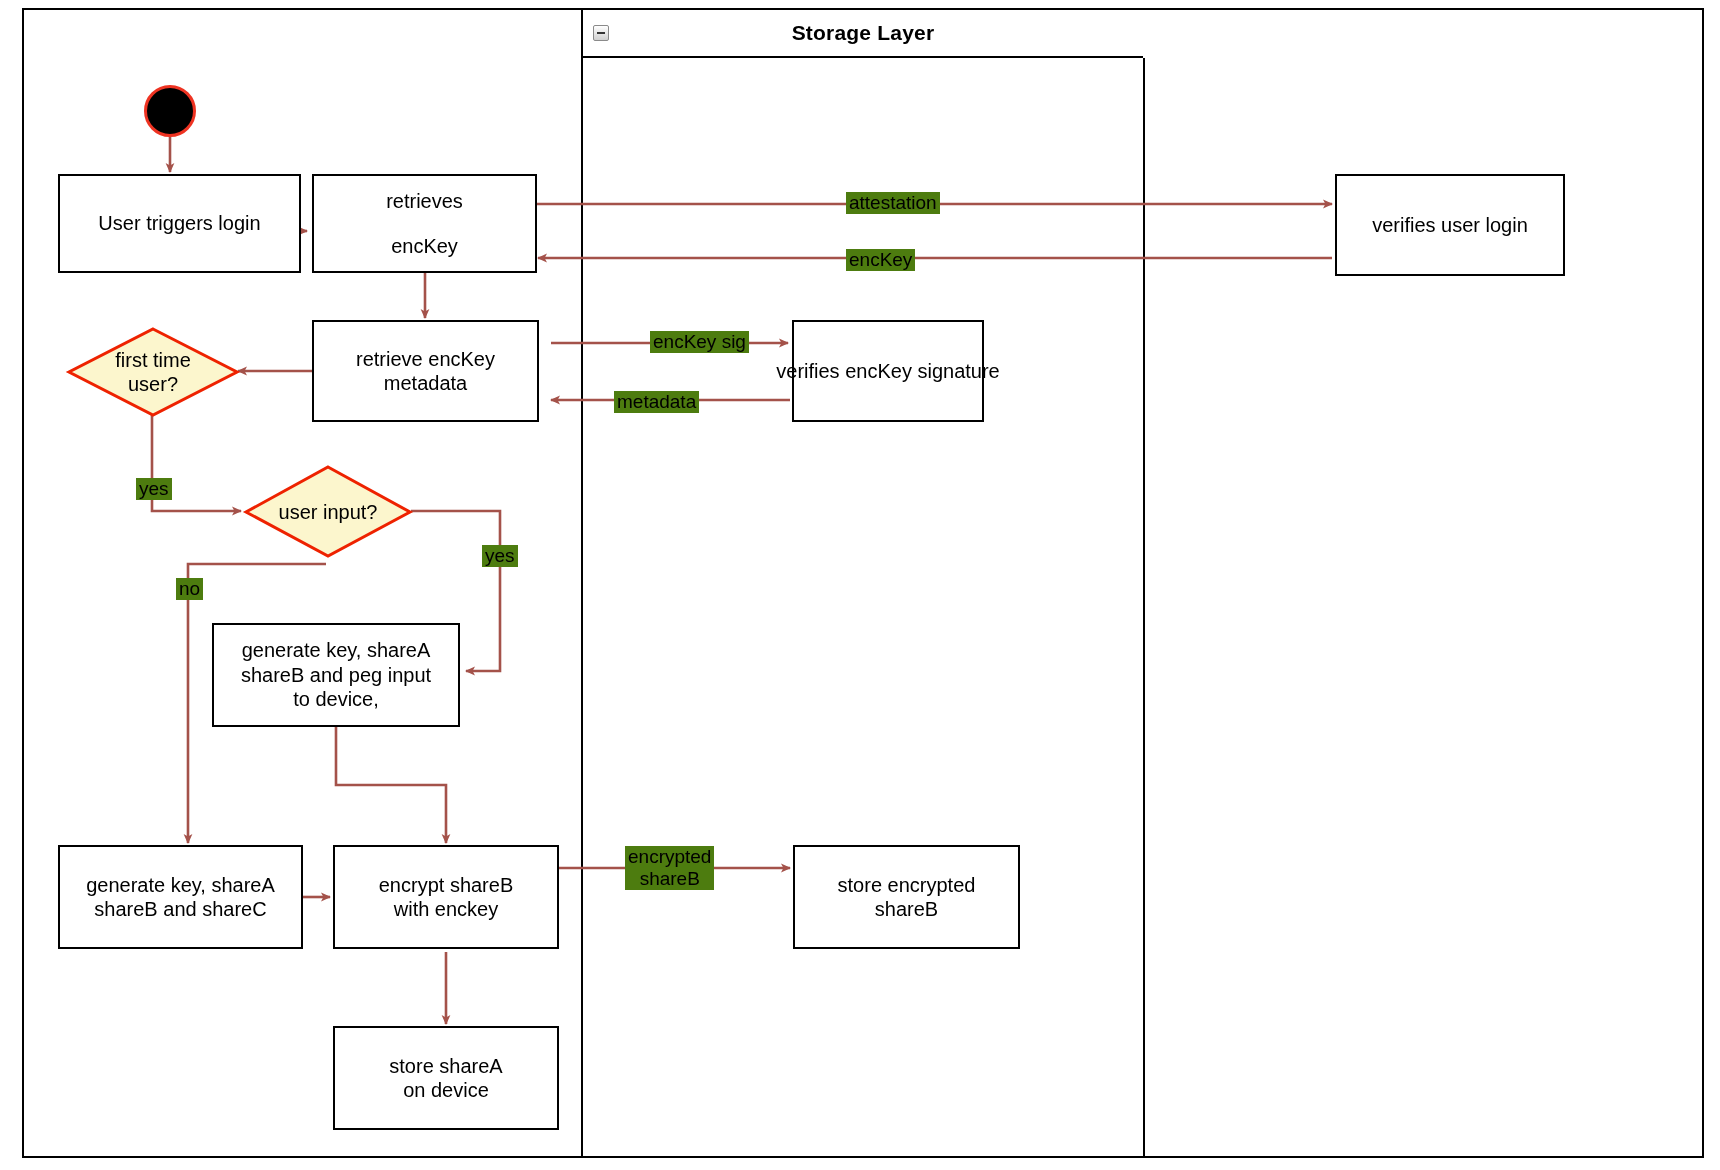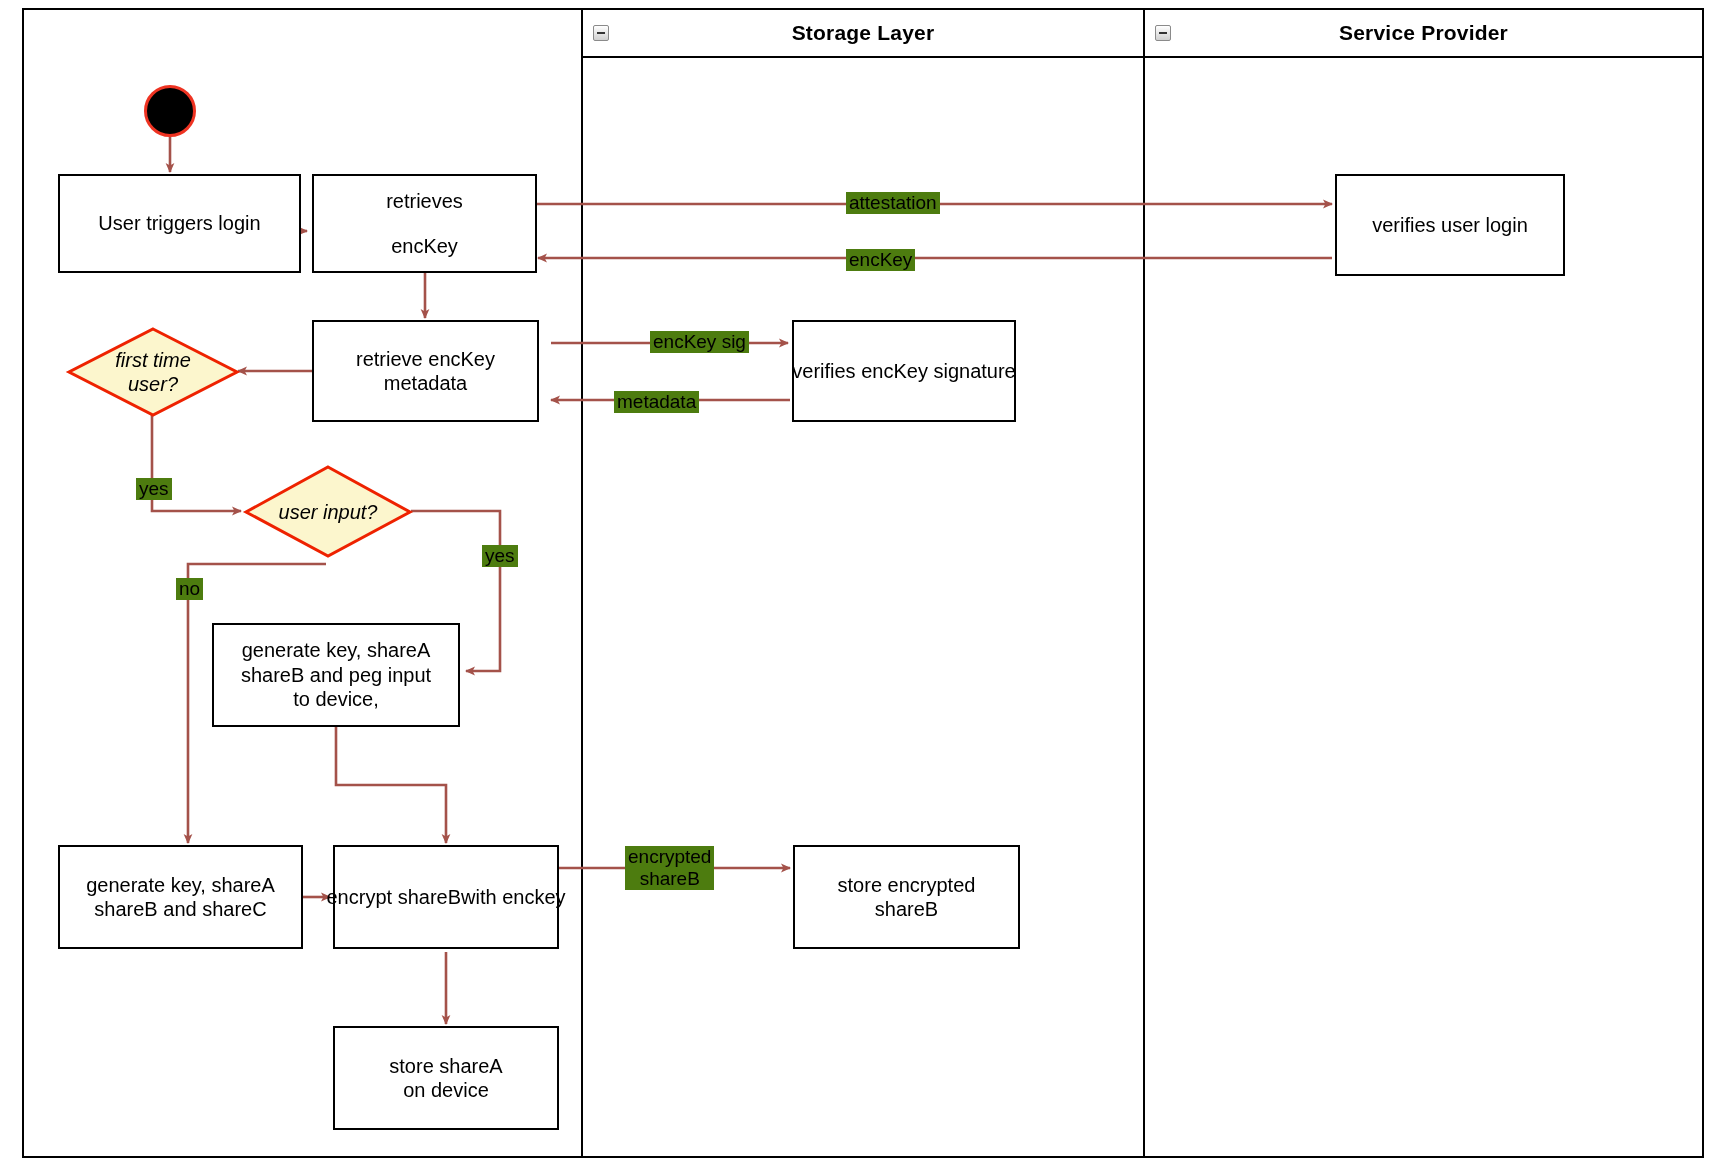--- a/index.html
+++ b/index.html
@@ -24,21 +24,21 @@
       justify-content:center;text-align:center;color:#000;font-size:20px;line-height:1.22;}
   .act{border:2px solid #000;background:#ffffff;}
   .act .txt{white-space:nowrap;}
   .start-node{position:absolute;border-radius:50%;background:#000000;
       border:3px solid #ee3322;box-sizing:border-box;}
 
   .decision{position:absolute;}
   .decision svg{position:absolute;left:0;top:0;overflow:visible;}
   .decision .dlabel{position:absolute;left:0;top:0;width:100%;height:100%;
       display:flex;align-items:center;justify-content:center;text-align:center;
-      font-size:20px;line-height:1.2;color:#000;font-style:italic;}
+      font-size:20px;line-height:1.2;color:#000;}
 
   
   .edge-label{position:absolute;font-size:19px;color:#000;background:#4d7c0f;
       padding:0 3px;white-space:nowrap;line-height:1.15;text-align:center;}
 
   
   #edges{position:absolute;left:0;top:0;width:1720px;height:1170px;pointer-events:none;}
 </style>
 </head>
 <body>
@@ -46,24 +46,20 @@
 <div id="canvas">
 
   <div class="frame" style="left:22px;top:8px;width:1682px;height:1150px;"></div>
 
 
   <div class="lane-header" style="left:581px;top:10px;width:562px;height:48px;border-left:2px solid #000;">
     <span class="collapse-icon"></span>
     <span class="lane-title">Storage Layer</span>
   </div>
 
-  <div class="lane-header" style="left:1143px;top:10px;width:559px;height:48px;border-left:2px solid #000;">
-    <span class="collapse-icon"></span>
-    <span class="lane-title">Service Provider</span>
-  </div>
 
   <div style="position:absolute;left:581px;top:58px;width:2px;height:1100px;background:#000;"></div>
   <div style="position:absolute;left:1143px;top:58px;width:2px;height:1100px;background:#000;"></div>
 
   <svg id="edges" viewBox="0 0 1720 1170">
     <defs>
       <marker id="arrow" markerWidth="12" markerHeight="12" refX="9" refY="5" orient="auto" markerUnits="userSpaceOnUse">
         <path d="M0,0.6 L10,5 L0,9.4 L2.4,5 Z" fill="#a4524a"></path>
       </marker>
     </defs>
@@ -114,21 +110,21 @@
 
   <div class="node act" style="left:1335px;top:174px;width:230px;height:102px;">
     <span class="txt">verifies user login</span>
   </div>
 
   <div class="node act" style="left:312px;top:320px;width:227px;height:102px;flex-direction:column;">
     <span class="txt">retrieve encKey</span>
     <span class="txt">metadata</span>
   </div>
 
-  <div class="node act" style="left:792px;top:320px;width:224px;height:102px;overflow:visible;">
+  <div class="node act" style="left:792px;top:320px;width:192px;height:102px;overflow:visible;">
     <span class="txt" style="position:absolute;left:50%;top:50%;transform:translate(-50%,-50%);">verifies encKey signature</span>
   </div>
 
   <div class="decision" style="left:66px;top:326px;width:174px;height:92px;">
     <svg width="174" height="92" viewBox="0 0 174 92">
       <polygon points="87,3 171,46 87,89 3,46" fill="#fcf6cd" stroke="#ee2200" stroke-width="3"></polygon>
     </svg>
     <div class="dlabel">
       <div>
         <div>first time</div>
@@ -150,21 +146,21 @@
     <span class="txt">generate key, shareA</span>
     <span class="txt">shareB and peg input</span>
     <span class="txt">to device,</span>
   </div>
 
   <div class="node act" style="left:58px;top:845px;width:245px;height:104px;flex-direction:column;">
     <span class="txt">generate key, shareA</span>
     <span class="txt">shareB and shareC</span>
   </div>
 
-  <div class="node act" style="left:333px;top:845px;width:226px;height:104px;">
+  <div class="node act" style="left:333px;top:845px;width:226px;height:104px;flex-direction:column;">
     <span class="txt">encrypt shareB</span>
     <span class="txt">with enckey</span>
   </div>
 
   <div class="node act" style="left:793px;top:845px;width:227px;height:104px;flex-direction:column;">
     <span class="txt">store encrypted</span>
     <span class="txt">shareB</span>
   </div>
 
   <div class="node act" style="left:333px;top:1026px;width:226px;height:104px;flex-direction:column;">

